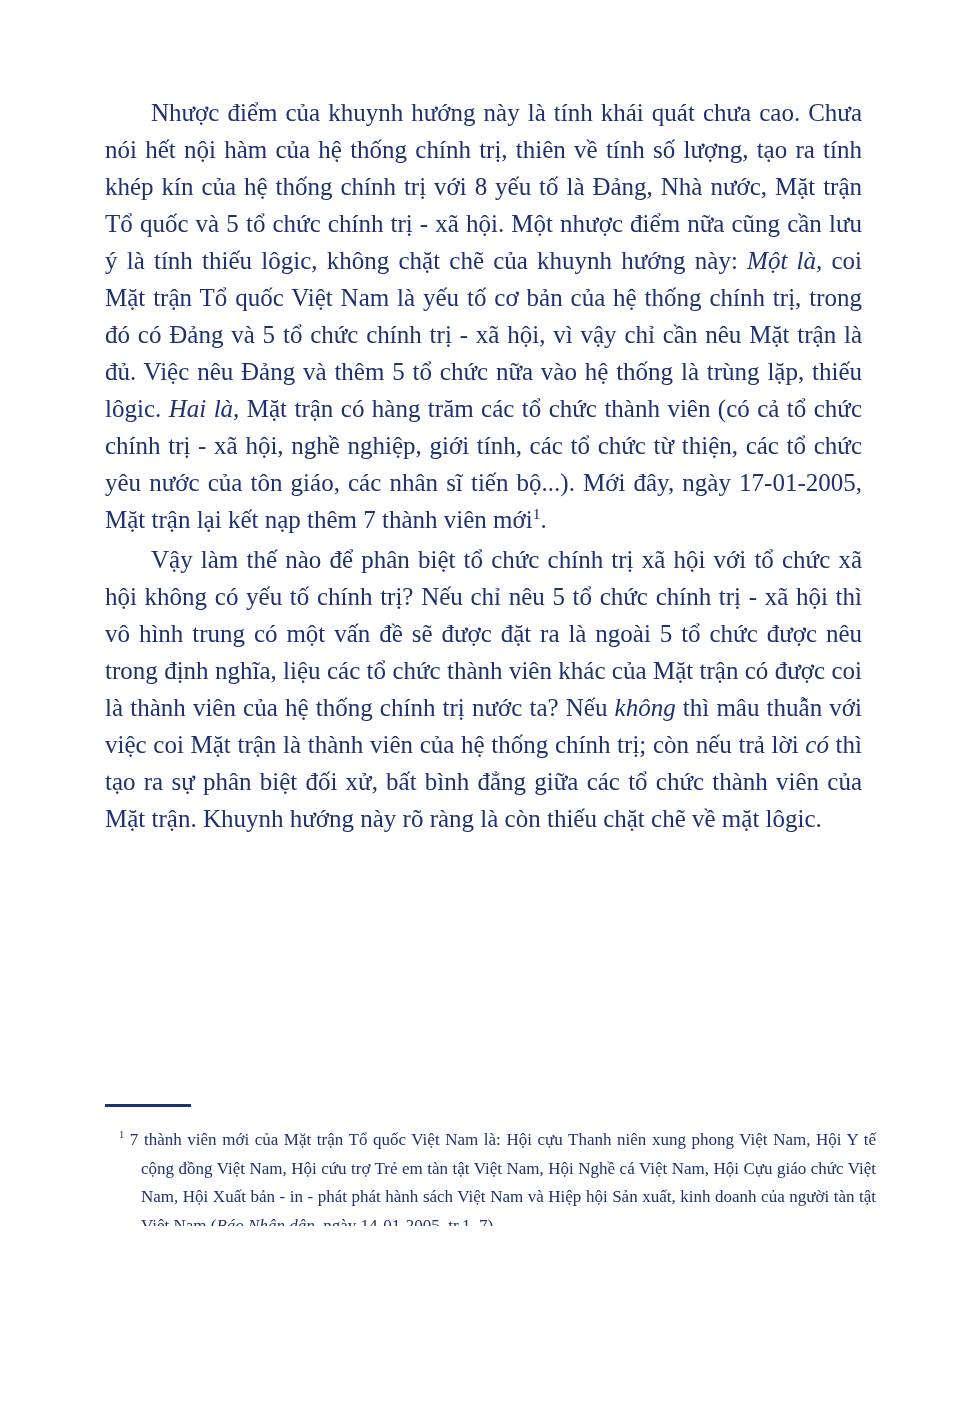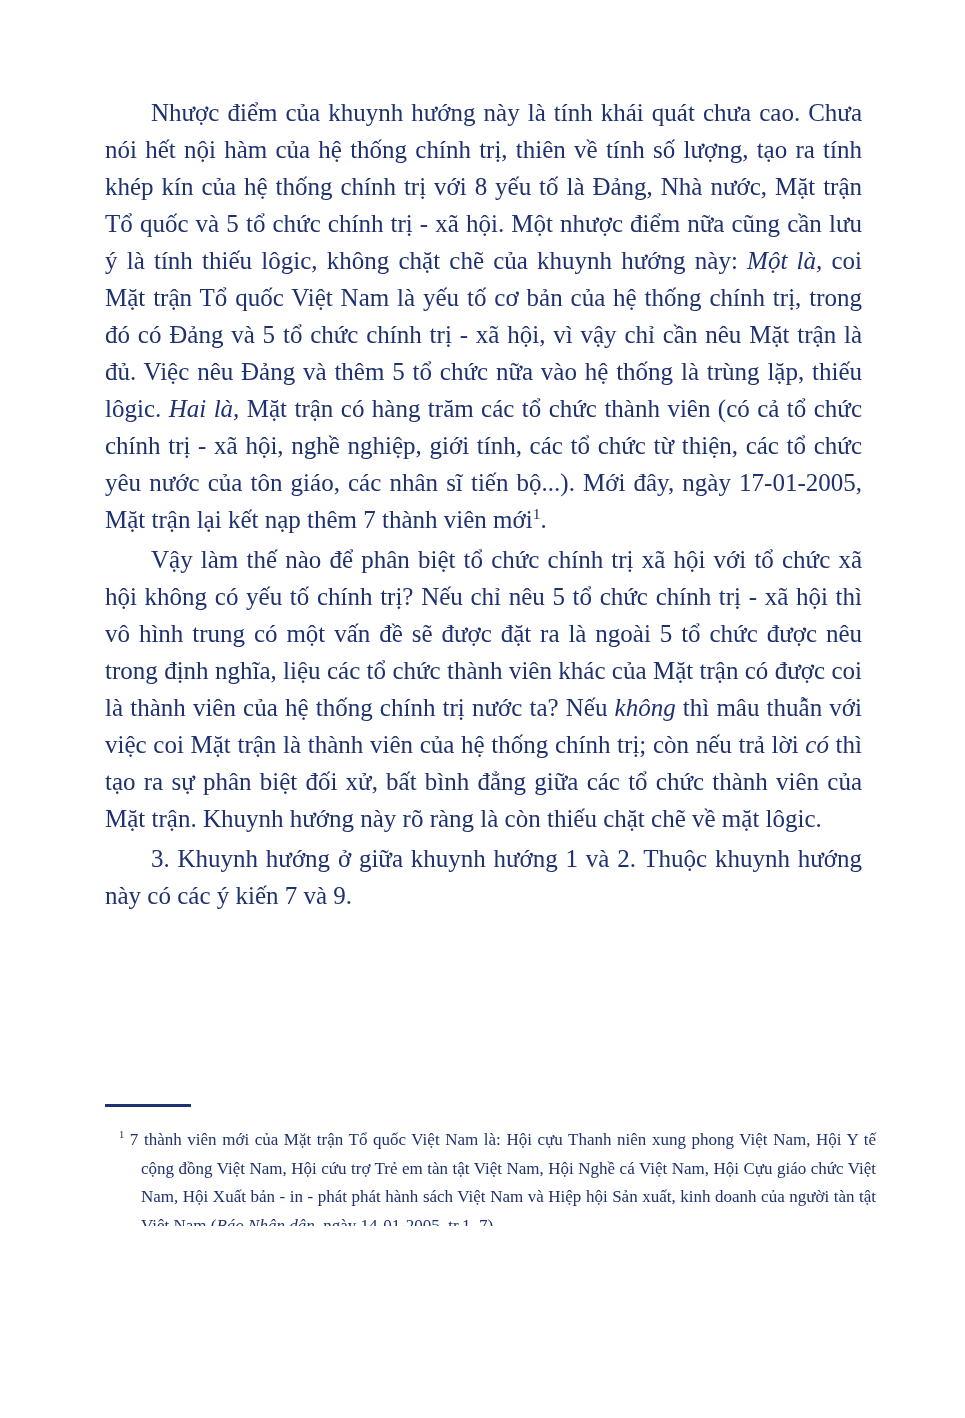--- a/index.html
+++ b/index.html
@@ -49,21 +49,20 @@
   .footer svg { display: block; }
 </style>
 </head>
 <body>
 
 <div class="page" style="color: rgb(30, 49, 112);">
 
   <div class="body-text">
       <p><span>Nhược điểm của khuynh hướng này là tính khái quát chưa cao. Chưa nói hết nội hàm của hệ thống chính trị, thiên về tính số lượng, tạo ra tính khép kín của hệ thống chính trị với 8 yếu tố là Đảng, Nhà nước, Mặt trận Tổ quốc và 5 tổ chức chính trị - xã hội. Một nhược điểm nữa cũng cần lưu ý là tính thiếu lôgic, không chặt chẽ của khuynh hướng này: </span><i>Một là,</i><span> coi Mặt trận Tổ quốc Việt Nam là yếu tố cơ bản của hệ thống chính trị, trong đó có Đảng và 5 tổ chức chính trị - xã hội, vì vậy chỉ cần nêu Mặt trận là đủ. Việc nêu Đảng và thêm 5 tổ chức nữa vào hệ thống là trùng lặp, thiếu lôgic. </span><i>Hai là,</i><span> Mặt trận có hàng trăm các tổ chức thành viên (có cả tổ chức chính trị - xã hội, nghề nghiệp, giới tính, các tổ chức từ thiện, các tổ chức yêu nước của tôn giáo, các nhân sĩ tiến bộ...). Mới đây, ngày 17-01-2005, Mặt trận lại kết nạp thêm 7 thành viên mới</span><sup>1</sup><span>.</span></p>
       <p><span>Vậy làm thế nào để phân biệt tổ chức chính trị xã hội với tổ chức xã hội không có yếu tố chính trị? Nếu chỉ nêu 5 tổ chức chính trị - xã hội thì vô hình trung có một vấn đề sẽ được đặt ra là ngoài 5 tổ chức được nêu trong định nghĩa, liệu các tổ chức thành viên khác của Mặt trận có được coi là thành viên của hệ thống chính trị nước ta? Nếu </span><i>không</i><span> thì mâu thuẫn với việc coi Mặt trận là thành viên của hệ thống chính trị; còn nếu trả lời </span><i>có</i><span> thì tạo ra sự phân biệt đối xử, bất bình đẳng giữa các tổ chức thành viên của Mặt trận. Khuynh hướng này rõ ràng là còn thiếu chặt chẽ về mặt lôgic.</span></p>
-      <p><span>3. Khuynh hướng ở giữa khuynh hướng 1 và 2. Thuộc khuynh hướng này có các ý kiến 7 và 9.</span></p>
     </div>
 
   <div class="footnote-sep"></div>
 
   <div class="footnote">
     <p><sup>1</sup><span> 7 thành viên mới của Mặt trận Tổ quốc Việt Nam là: Hội cựu Thanh niên xung phong Việt Nam, Hội Y tế cộng đồng Việt Nam, Hội cứu trợ Trẻ em tàn tật Việt Nam, Hội Nghề cá Việt Nam, Hội Cựu giáo chức Việt Nam, Hội Xuất bản - in - phát phát hành sách Việt Nam và Hiệp hội Sản xuất, kinh doanh của người tàn tật Việt Nam (</span><i>Báo Nhân dân</i><span>, ngày 14-01-2005, tr.1, 7).</span></p>
   </div>
 
   <div class="footer">
     <svg width="460" height="92" viewBox="0 0 460 92">

